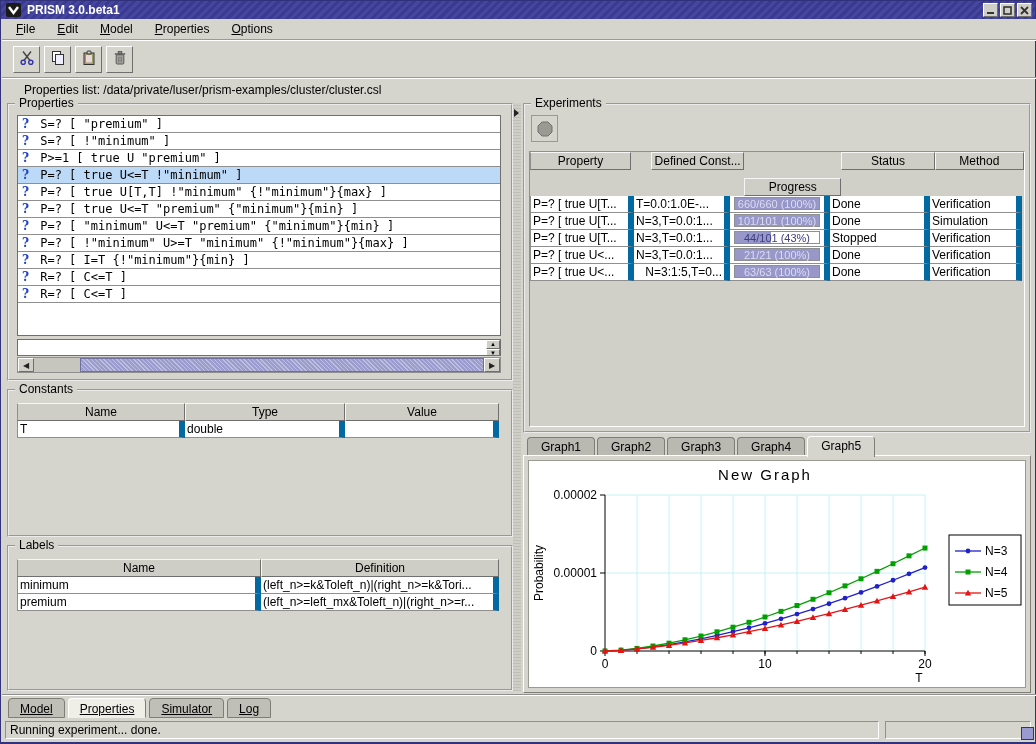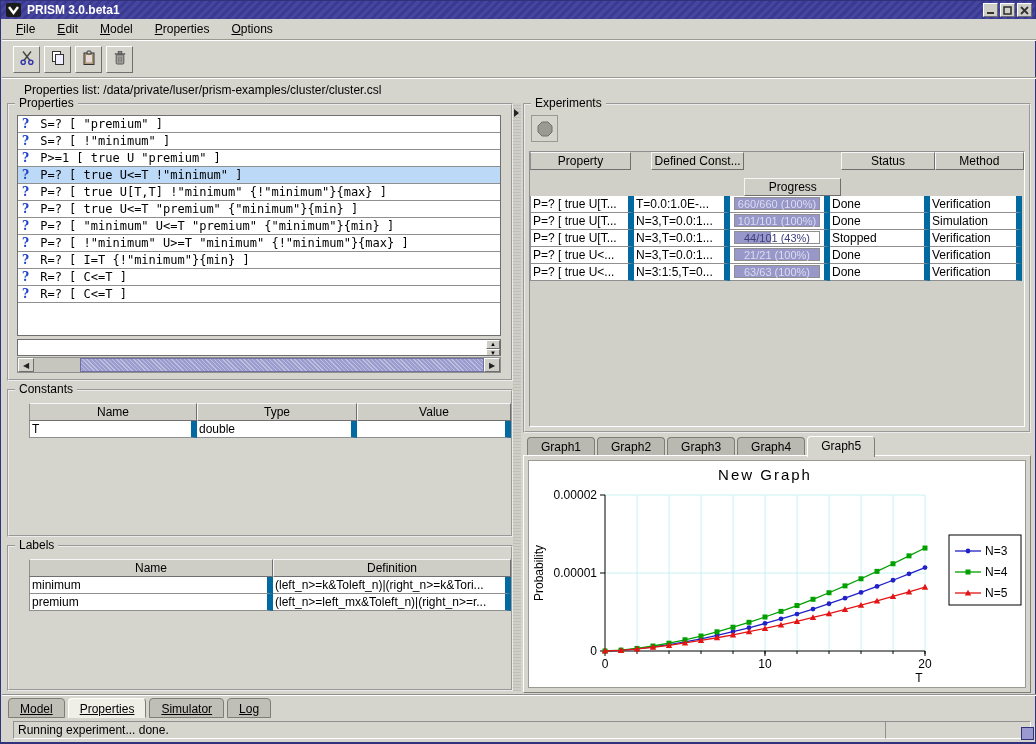--- a/index.html
+++ b/index.html
@@ -45,21 +45,21 @@
   .spinner div{flex:1;font-size:6px;line-height:7px;text-align:center;background:#cfcfc7;border:1px solid;border-color:#fff #6f6f6f #6f6f6f #fff;}
   .hscroll{position:absolute;left:8px;top:252px;width:484px;height:16px;border:1px solid #8f8f8f;display:flex;background:#c6c6be;}
   .sb-btn{width:16px;height:100%;background:#cfcfc7;border:1px solid;border-color:#fff #6f6f6f #6f6f6f #fff;
     font-size:8px;line-height:13px;text-align:center;color:#222;flex:0 0 16px;}
   .sb-track{flex:1;position:relative;background:#c6c6be;}
   .sb-thumb{position:absolute;left:46px;right:0;top:0;bottom:0;background:#9c9cce;
     background-image:repeating-linear-gradient(45deg,rgba(255,255,255,.35) 0 1px,transparent 1px 3px);
     border:1px solid #6f6fa0;}
 
   
-  .stable{position:absolute;background:#d5d5cd;margin-left:12px;}
+  .stable{position:absolute;background:#d5d5cd;}
   .trow{display:flex;}
   .hcell{background:#cecec6;border:1px solid;border-color:#f6f6f6 #6f6f6f #6f6f6f #f6f6f6;
     text-align:center;height:18px;line-height:16px;overflow:hidden;white-space:nowrap;}
   .cell{background:#fff;border-right:6px solid #0369a1;border-bottom:1px solid #8f8f8f;height:17px;line-height:16px;
     padding:0 2px;overflow:hidden;white-space:nowrap;}
   .cell:first-child,.hcell:first-child{border-left:1px solid #8f8f8f;}
 
   
   .vdivider{position:absolute;left:512px;top:102px;width:8px;height:588px;
     background:#cfcfc7;background-image:repeating-linear-gradient(0deg,rgba(0,0,0,.08) 0 1px,transparent 1px 3px);}
@@ -297,21 +297,21 @@
               <div class="pbar">
                 <div class="pfill" style="width: 100%;"></div>
                 <span class="ptext light">21/21 (100%)</span>
               </div>
             </div>
             <div class="cell" style="width: 100px;">Done</div>
             <div class="cell" style="width: 92px;">Verification</div>
           </div>
           <div class="trow">
             <div class="cell" style="width: 104px;">P=? [ true U&lt;...</div>
-            <div class="cell" style="width: 96px;">N=3:1:5,T=0...</div>
+            <div class="cell" style="width: 96px; text-align: right;">N=3:1:5,T=0...</div>
             <div class="cell" style="width: 100px;">
               <div class="pbar">
                 <div class="pfill" style="width: 100%;"></div>
                 <span class="ptext light">63/63 (100%)</span>
               </div>
             </div>
             <div class="cell" style="width: 100px;">Done</div>
             <div class="cell" style="width: 92px;">Verification</div>
           </div>
         </div>
@@ -438,20 +438,20 @@
           <line x1="426" y1="132" x2="452" y2="132" stroke="#e41414" stroke-width="1.3"></line>
           <path d="M439 128.8 L442.2 134.6 L435.8 134.6 Z" fill="#e41414"></path>
           <text x="456" y="136" class="ct">N=5</text>
         </svg>
     </div>
   </div>
 
   <div class="bottombar"><span class="btab">Model</span><span class="btab active">Properties</span><span class="btab">Simulator</span><span class="btab">Log</span></div>
 
   <div class="statusbar">
-    <div class="status-cell" style="left:4px;width:874px;margin-left:8px;">
+    <div class="status-cell" style="left:4px;width:874px;">
       <span>Running experiment... done.</span>
     </div>
     <div class="status-cell" style="left:884px;width:146px;"></div>
   </div>
 
   <div class="grip"></div>
 </div>
 
 </body></html>

